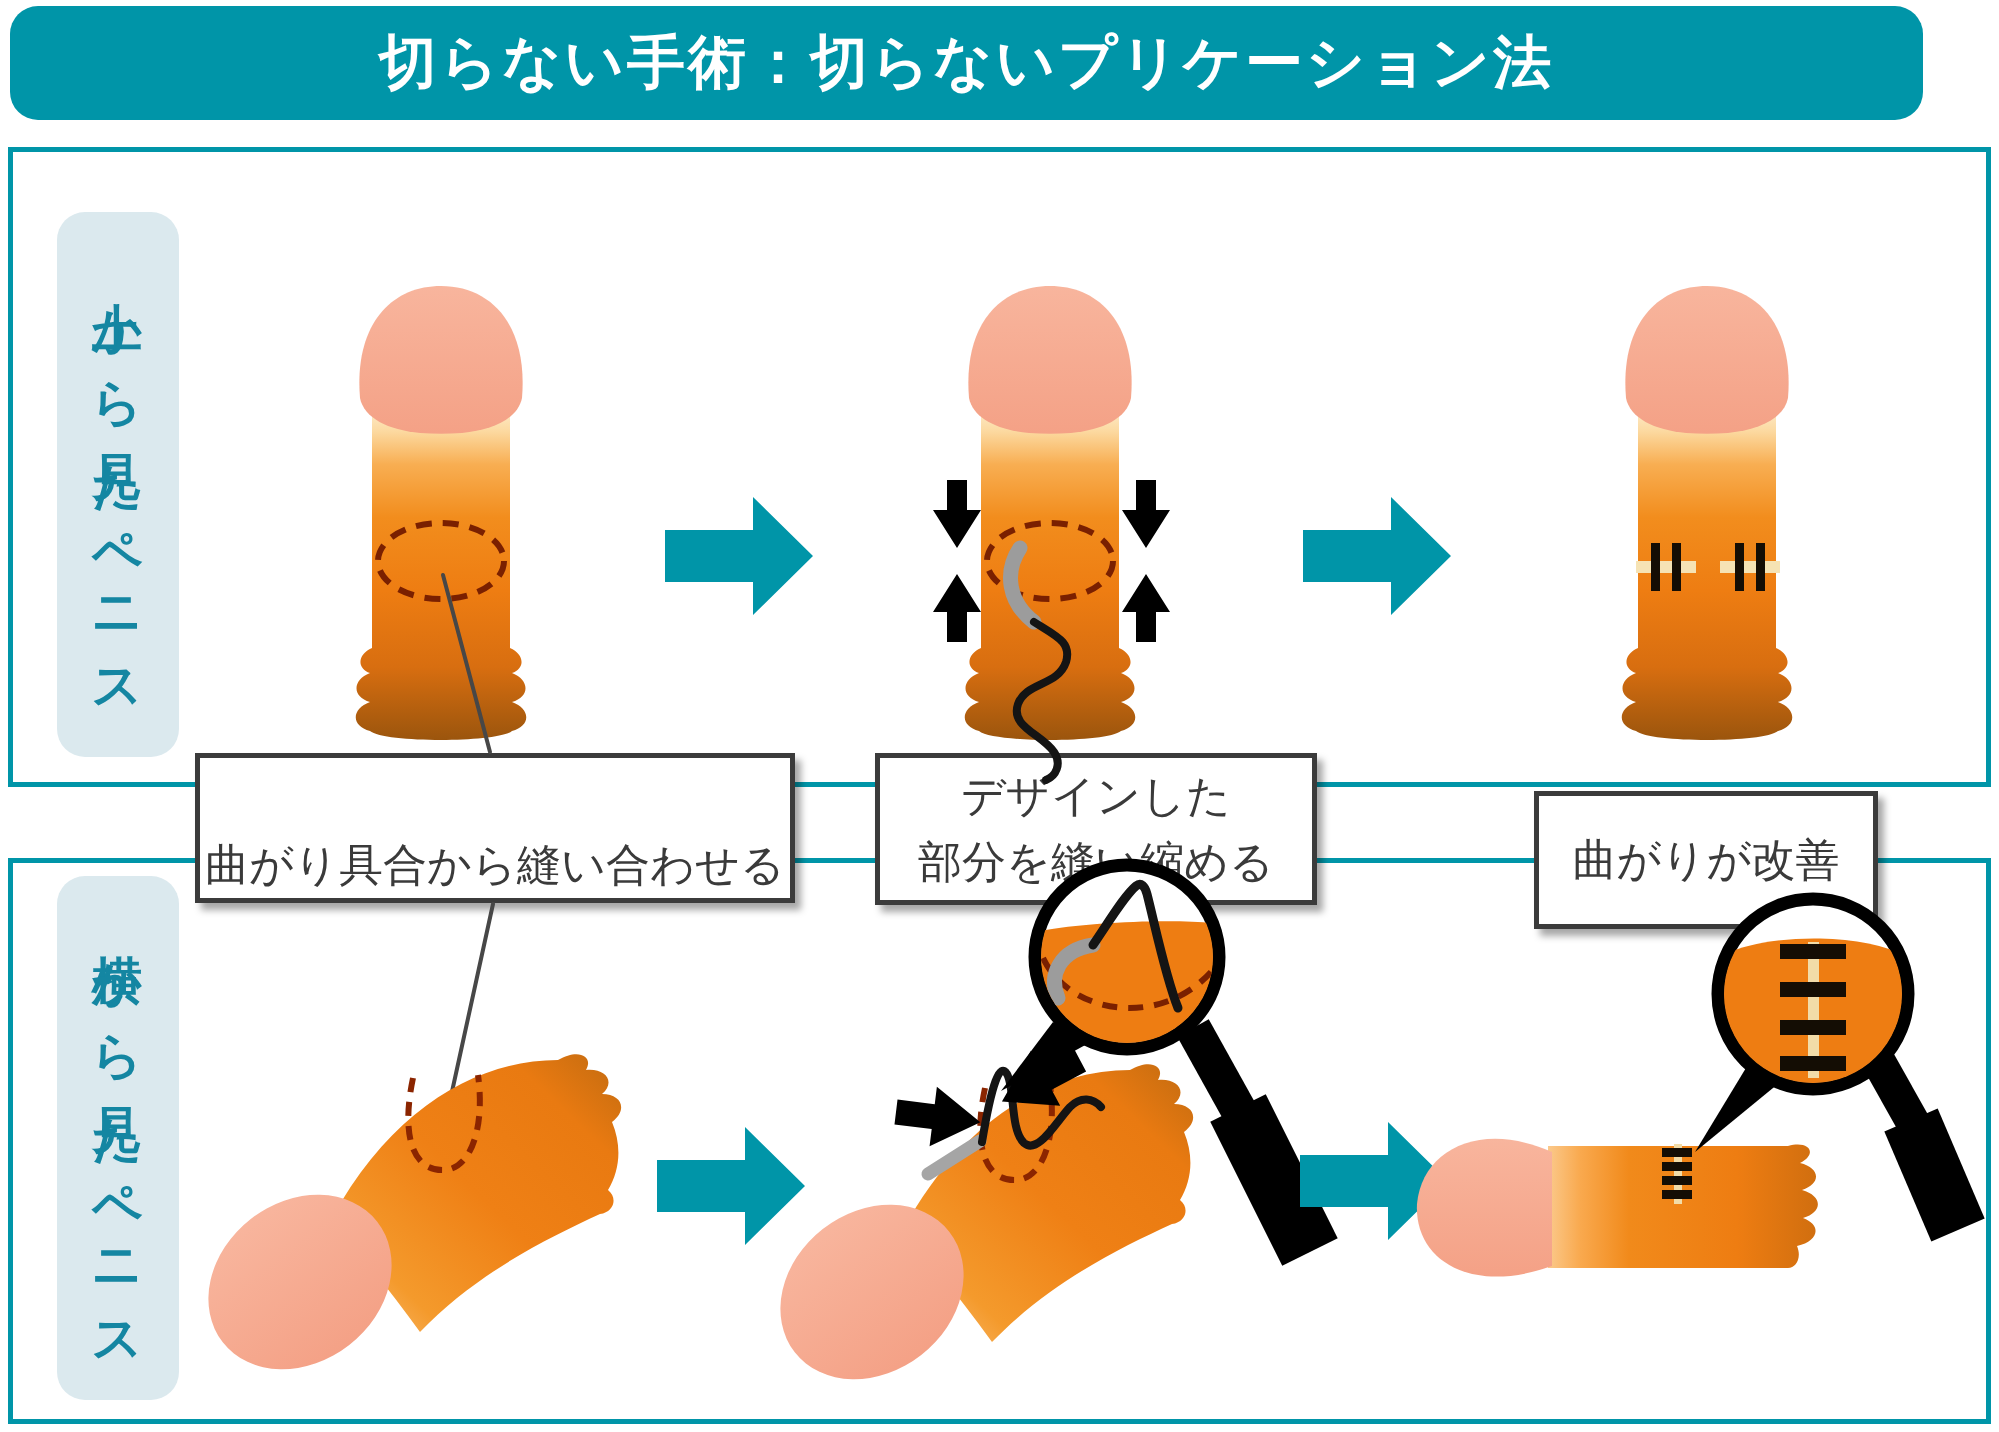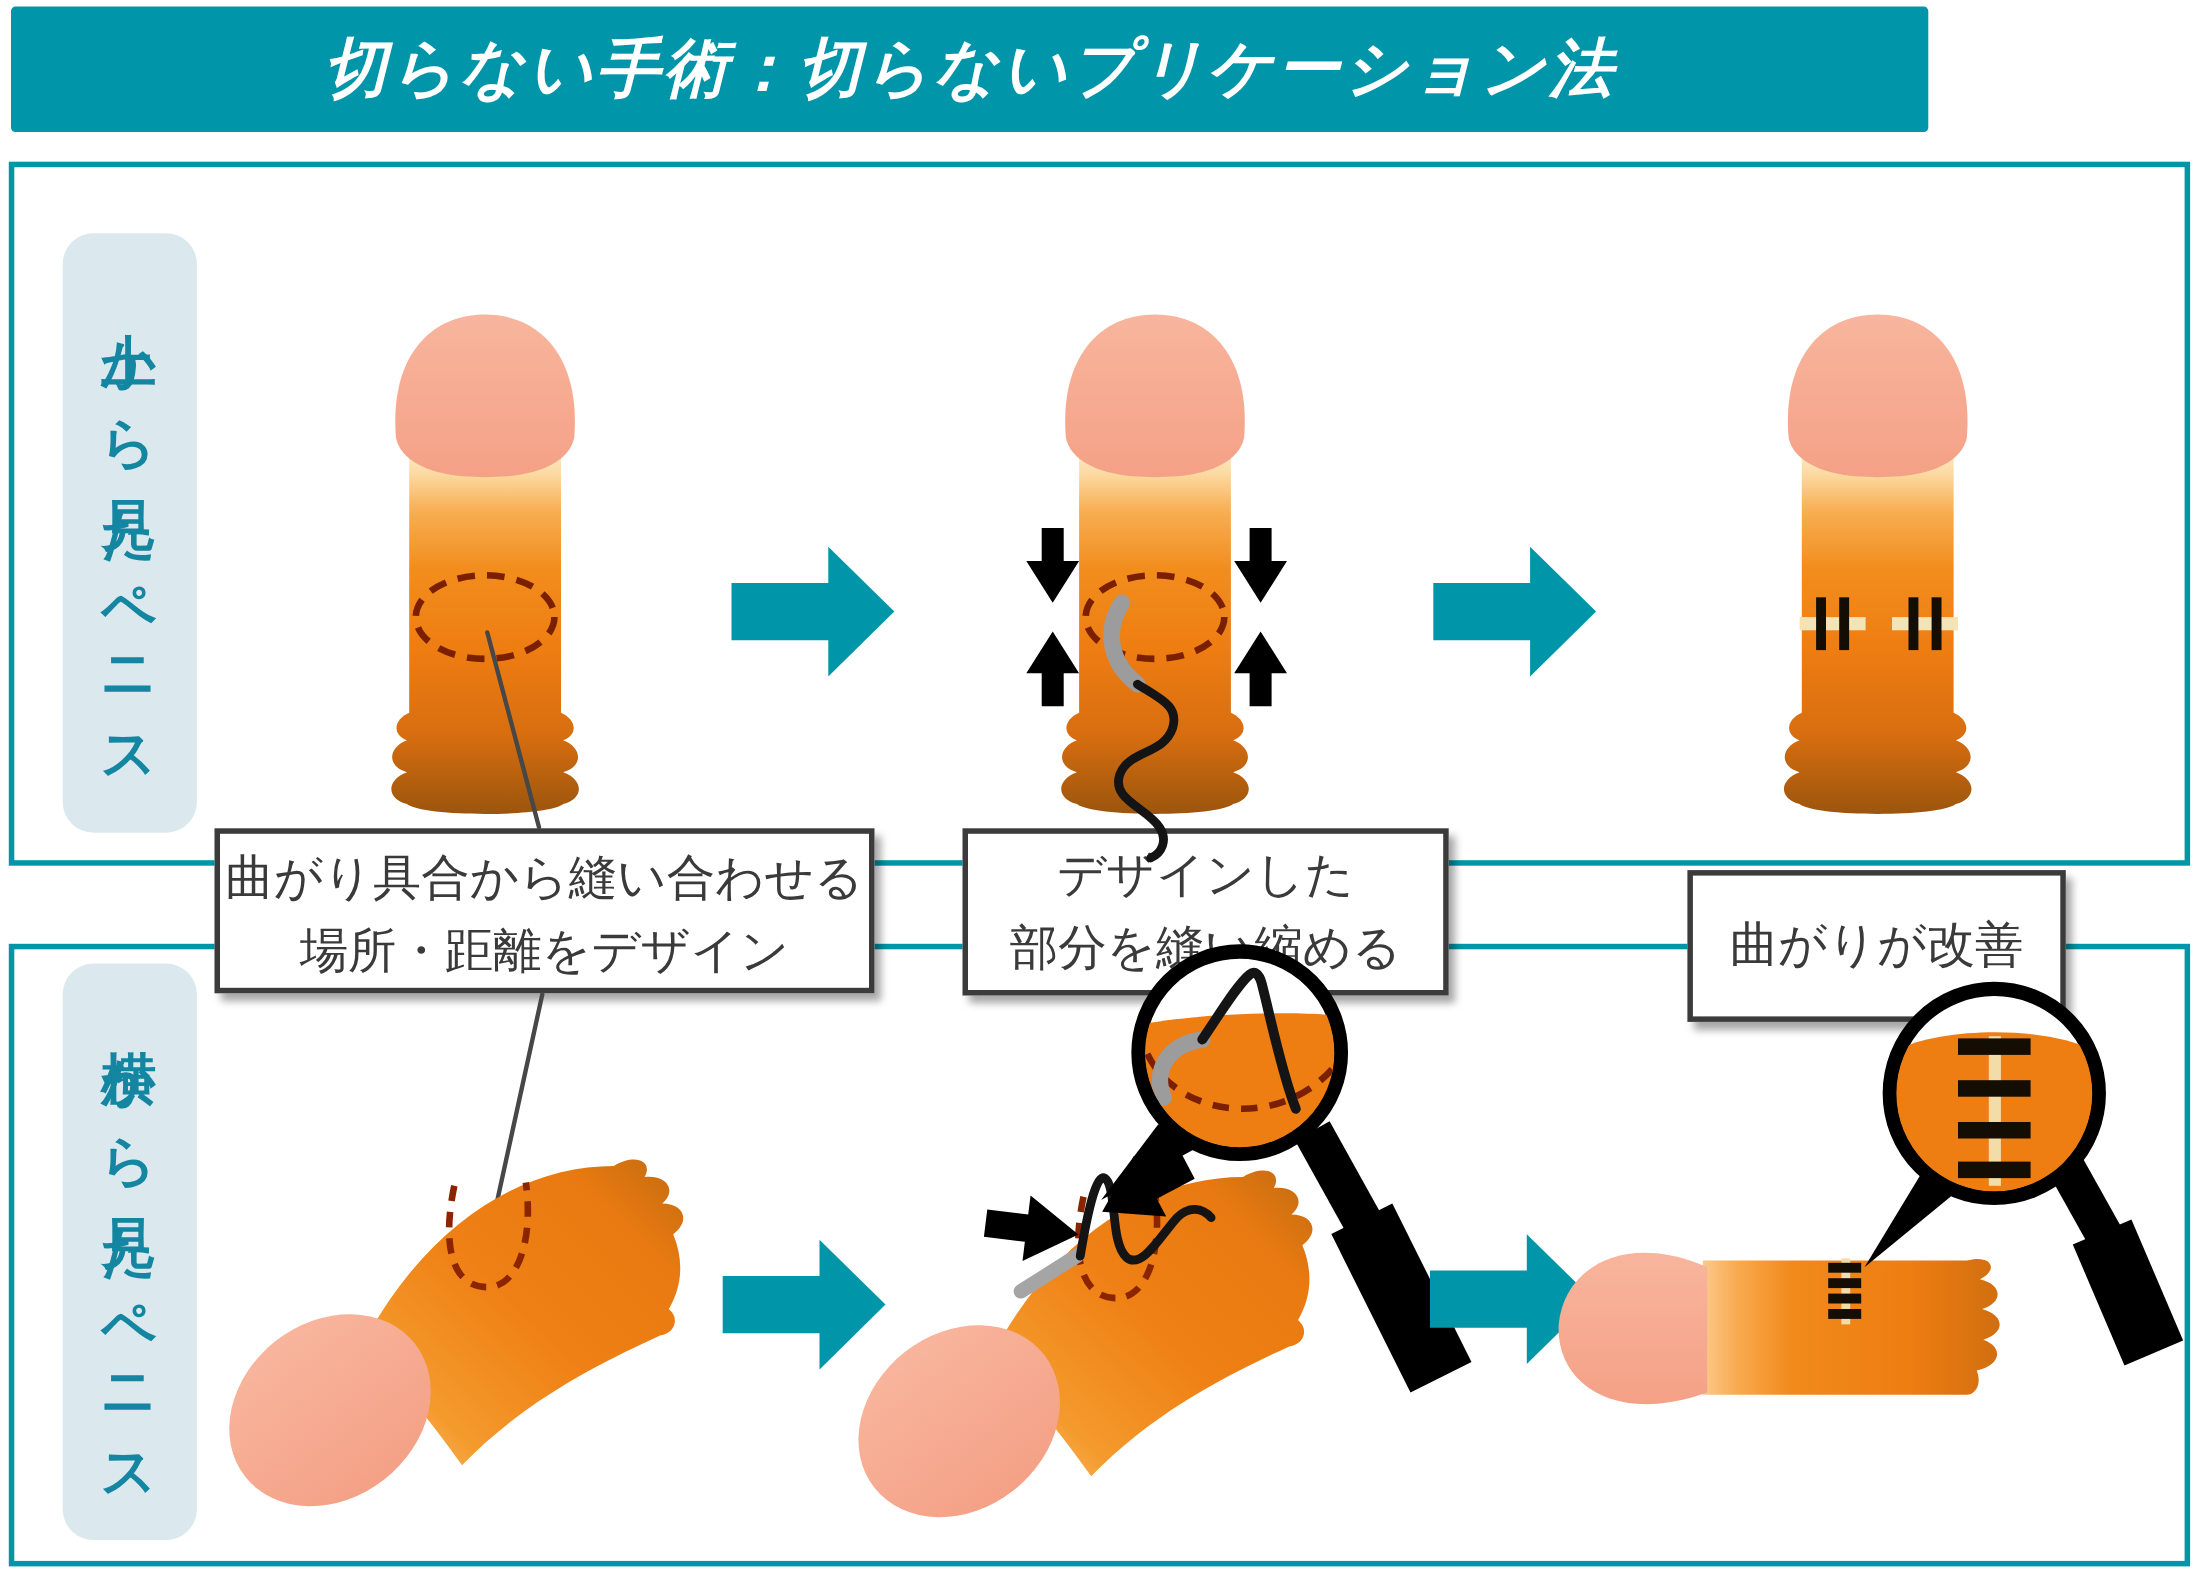--- a/index.html
+++ b/index.html
@@ -13,23 +13,23 @@
   *{box-sizing:border-box;margin:0;padding:0;}
   body{
     background:#ffffff;
     font-family:"Liberation Sans","DejaVu Sans",sans-serif;
     width:1999px;height:1432px;overflow:hidden;
   }
   #stage{position:relative;width:1999px;height:1432px;background:#fff;}
 
   
   .title-bar{
-    position:absolute;left:10px;top:6px;width:1743px;height:114px;
-    background:var(--c-teal);border-radius:4px;
-    display:flex;align-items:center;justify-content:center;z-index:2;font-style:italic;
+    position:absolute;left:10px;top:6px;width:1913px;height:114px;
+    background:var(--c-teal);border-radius:28px;
+    display:flex;align-items:center;justify-content:center;z-index:2;
   }
   .title-bar .title-text{
     color:var(--c-title_text);font-size:58px;font-weight:800;letter-spacing:3px;
   }
 
   
   .panel{
     position:absolute;left:8px;width:1983px;background:#ffffff;
     border:5px solid var(--c-teal);z-index:1;
   }
@@ -79,21 +79,20 @@
 
   <div class="side-label" id="side-label-top">
     <span>上から見たペニス</span>
   </div>
   <div class="side-label" id="side-label-bottom">
     <span>横から見たペニス</span>
   </div>
 
   <div class="caption" id="caption-design">
     <span class="cap-line">曲がり具合から縫い合わせる</span>
-    <span class="cap-line">場所・距離をデザイン</span>
   </div>
   <div class="caption" id="caption-suture">
     <span class="cap-line">デザインした</span>
     <span class="cap-line">部分を縫い縮める</span>
   </div>
   <div class="caption" id="caption-result">
     <span class="cap-line">曲がりが改善</span>
   </div>
 
   <svg id="art" viewBox="0 0 1999 1432">

